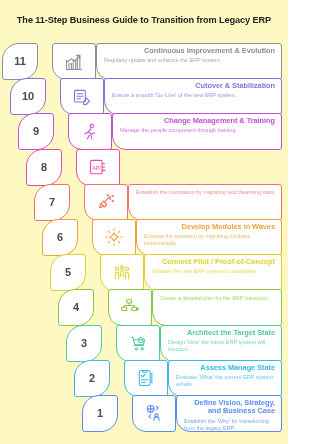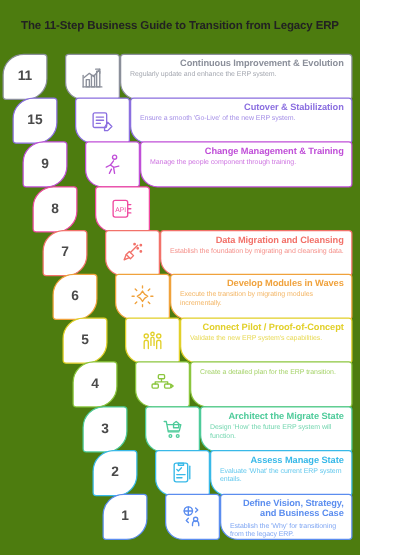--- a/index.html
+++ b/index.html
@@ -2,21 +2,21 @@
 <html><head>
 <meta charset="utf-8">
 <style>
   * { box-sizing: border-box; margin: 0; padding: 0; }
   html, body {
     width: 288px; height: 444px;
     background: #ffffff;
     font-family: "Liberation Sans", sans-serif;
     overflow: hidden;
   }
-  #page { position: relative; width: 288px; height: 444px; background: #4d7c0f; }
+  #page { position: relative; width: 288px; height: 444px; background: #fef9c3; }
 
   #title {
     position: absolute;
     left: 0; right: 0; top: 14px;
     text-align: center;
     font-size: 9.2px;
     font-weight: bold;
     color: #222222;
     letter-spacing: -0.1px;
     padding: 0 8px;
@@ -156,21 +156,21 @@
         <div class="text-cell">
           <div class="text-box">
             <div class="s-title">Continuous Improvement &amp; Evolution</div>
             <div class="s-desc">Regularly update and enhance the ERP system.</div>
           </div>
         </div>
       </div>
       <div class="step" style="--c: #8b6fe0; padding-left: 8px;">
         <div class="num-cell">
           <div class="num-box">
-            <span class="num-txt">15</span>
+            <span class="num-txt">10</span>
           </div>
         </div>
         <div class="icon-cell">
           <div class="icon-box" style="color: rgb(139, 111, 224);">
             <svg width="20" height="20" viewBox="0 0 24 24">
               <g fill="none" stroke="currentColor" stroke-width="1.3" stroke-linecap="round" stroke-linejoin="round">
         <rect x="3" y="4" width="13" height="14" rx="1.5"></rect>
         <path d="M6 8h7M6 11h7M6 14h4"></path>
         <path d="M17 13l4 4-4 4h-3v-3z"></path>
               </g>
@@ -244,21 +244,20 @@
         <circle cx="17" cy="8" r="0.7" fill="currentColor"></circle>
         <circle cx="20" cy="5" r="0.7" fill="currentColor"></circle>
         <circle cx="14" cy="4" r="0.7" fill="currentColor"></circle>
         <circle cx="20" cy="11" r="0.7" fill="currentColor"></circle>
               </g>
             </svg>
           </div>
         </div>
         <div class="text-cell">
           <div class="text-box">
-            <div class="s-title">Data Migration and Cleansing</div>
             <div class="s-desc">Establish the foundation by migrating and cleansing data.</div>
           </div>
         </div>
       </div>
       <div class="step" style="--c: #f0a23c; padding-left: 40px;">
         <div class="num-cell">
           <div class="num-box">
             <span class="num-txt">6</span>
           </div>
         </div>
@@ -347,21 +346,21 @@
         <path d="M7 8h13l-1.5 6H8"></path>
         <circle cx="10" cy="19" r="1.3"></circle>
                 <circle cx="17" cy="19" r="1.3"></circle>
         <path d="M13 7l2.5-2L18 7v4h-5z"></path>
               </g>
             </svg>
           </div>
         </div>
         <div class="text-cell">
           <div class="text-box">
-            <div class="s-title">Architect the Migrate State</div>
+            <div class="s-title">Architect the Target State</div>
             <div class="s-desc">Design 'How' the future ERP system will function.</div>
           </div>
         </div>
       </div>
       <div class="step" style="--c: #38b9e8; padding-left: 72px;">
         <div class="num-cell">
           <div class="num-box">
             <span class="num-txt">2</span>
           </div>
         </div>

